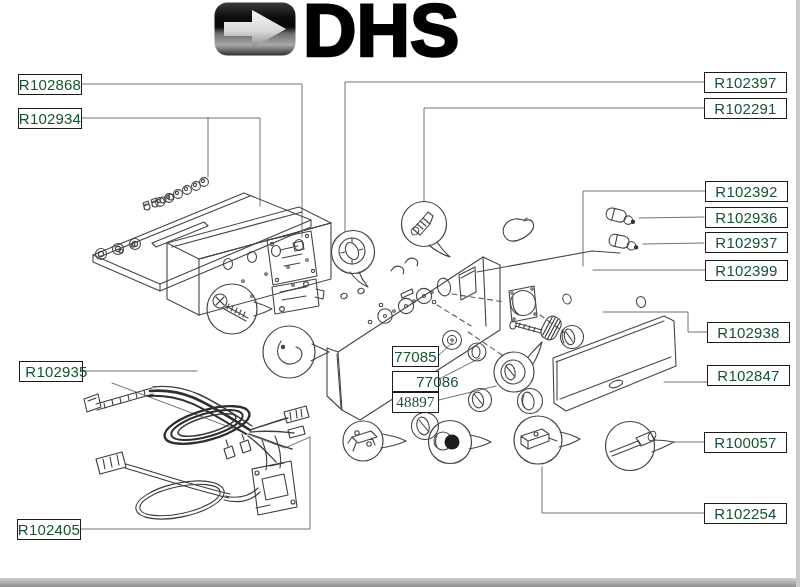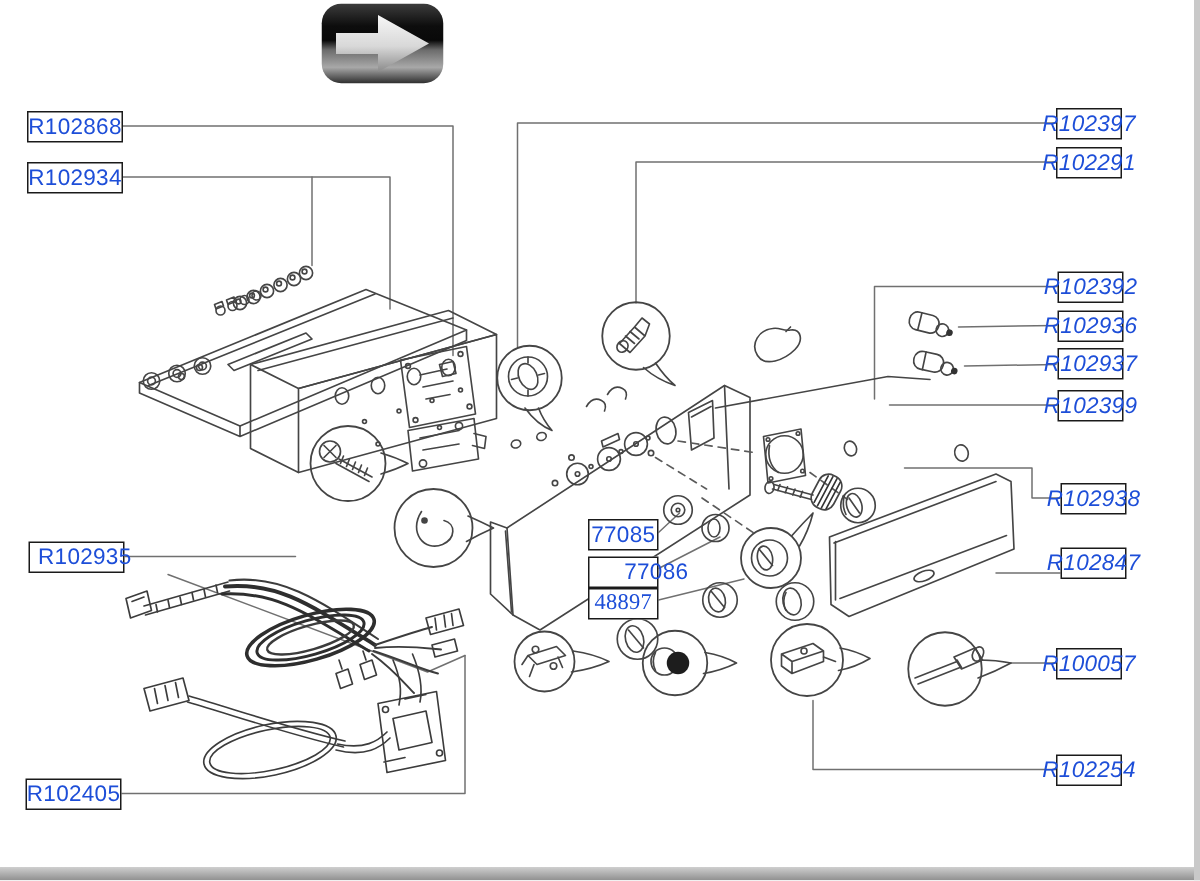--- a/index.html
+++ b/index.html
@@ -2,22 +2,22 @@
 <html><head>
 <meta charset="utf-8">
 <style>
   html,body{margin:0;padding:0;background:#fff;}
   .stage{position:relative;width:800px;height:587px;background:#fff;overflow:hidden;
          font-family:"Liberation Sans",sans-serif;}
   .art{position:absolute;left:0;top:0;}
   
   .plabel{position:absolute;background:#fff;border:1.5px solid #1a1a1a;height:21px;
           box-sizing:border-box;display:flex;align-items:center;justify-content:center;
-          font-size:15px;color:#1d4ed8;letter-spacing:.2px;z-index:5;cursor:pointer;}
-  .w64{width:64px;} .w66{width:44px;font-style:italic;} .w47{width:47px;}
+          font-size:15px;color:#14532d;letter-spacing:.2px;z-index:5;cursor:pointer;}
+  .w64{width:64px;} .w66{width:83px;} .w47{width:47px;}
   #lab868{left:18px;top:74px;}   #lab934{left:18px;top:108px;}
   #lab935{left:19px;top:361px;padding-left:11px;}  #lab405{left:17px;top:519px;}
   #lab397{left:704px;top:72px;}  #lab291{left:704px;top:98px;}
   #lab392{left:705px;top:181px;} #lab936{left:705px;top:207px;text-align:center;}
   #lab937{left:705px;top:232px;} #lab399{left:705px;top:260px;}
   #lab938{left:707px;top:322px;} #lab847{left:707px;top:365px;}
   #lab057{left:704px;top:432px;} #lab254{left:704px;top:503px;}
   #lab77085{left:392px;top:346px;} #lab77086{left:392px;top:371px;padding-left:44px;} #lab48897{left:392px;top:392px;font-family:Liberation Serif, serif;}
   
   .logo{position:absolute;left:214px;top:2px;display:flex;align-items:flex-start;z-index:4;}
@@ -337,20 +337,21 @@
         </linearGradient>
         <linearGradient id="lgarrow" x1="0" y1="0" x2="0" y2="1">
           <stop offset="0" stop-color="#f7f7f7"></stop>
             <stop offset="0.55" stop-color="#d8d8d8"></stop>
           <stop offset="1" stop-color="#8a8a8a"></stop>
         </linearGradient>
       </defs>
       <rect x="0.5" y="0.5" width="81" height="53" rx="13" fill="url(#lgbg)" stroke="none"></rect>
       <polygon points="10,20 38,20 38,8 72,27 38,46 38,34 10,34" fill="url(#lgarrow)" stroke="none"></polygon>
     </svg>
+    <div class="logo-text">DHS</div>
   </div>
 
   <div class="plabel w64" id="lab868">R102868</div>
   <div class="plabel w64" id="lab934">R102934</div>
   <div class="plabel w64" id="lab935">R102935</div>
   <div class="plabel w64" id="lab405">R102405</div>
   <div class="plabel w66" id="lab397">R102397</div>
   <div class="plabel w66" id="lab291">R102291</div>
   <div class="plabel w66" id="lab392">R102392</div>
   <div class="plabel w66" id="lab936">R102936</div>

